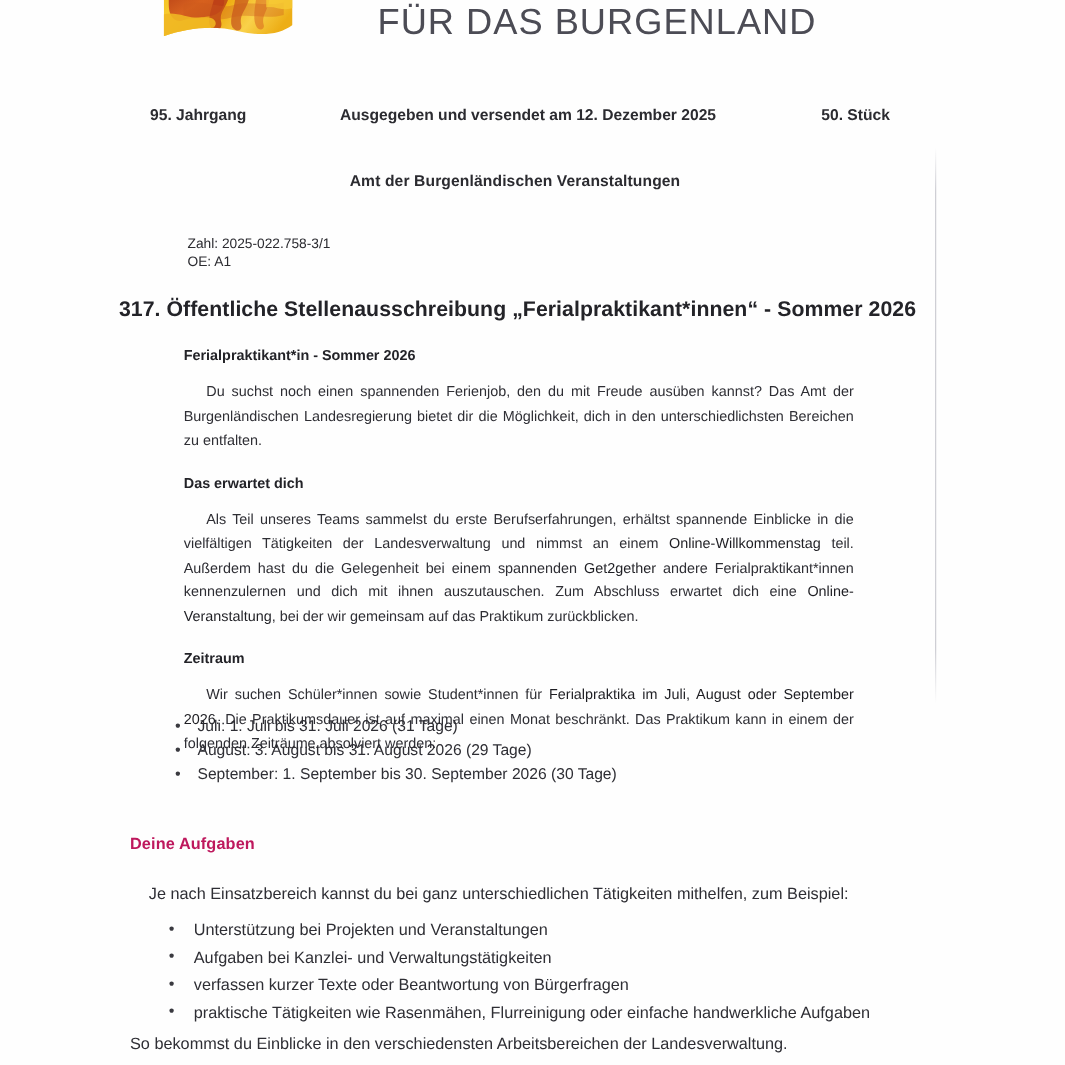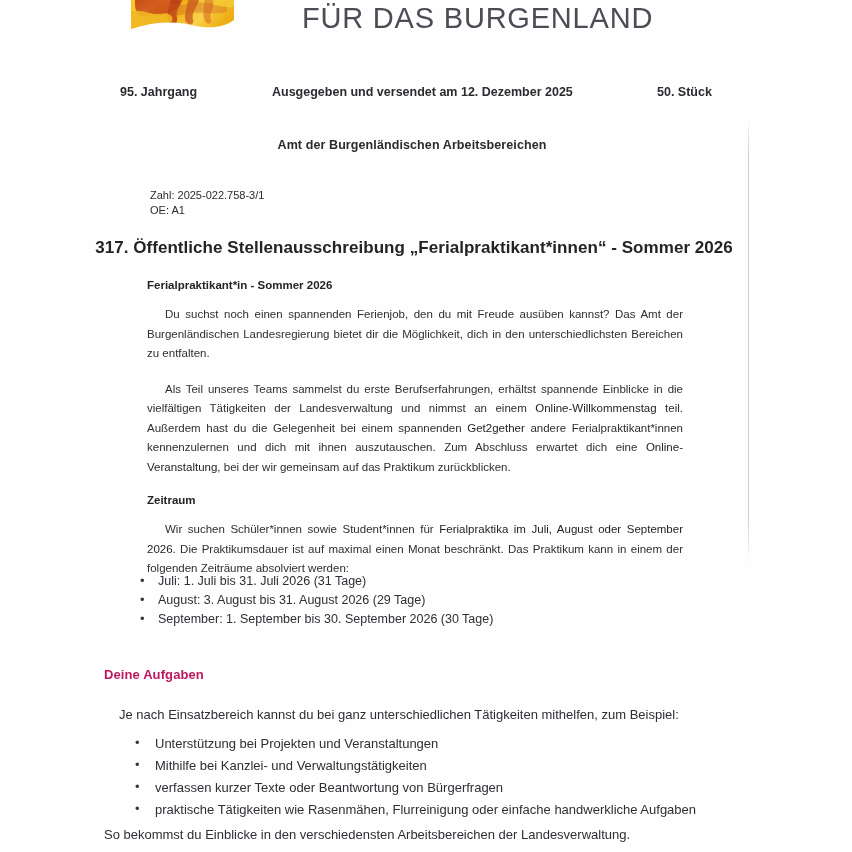--- a/index.html
+++ b/index.html
@@ -300,38 +300,39 @@
     <div class="masthead-title">FÜR DAS BURGENLAND</div>
   </div>
 
   <div class="issue-line">
     <div class="col issue-vol">95. Jahrgang</div>
     <div class="col issue-date">Ausgegeben und versendet am 12. Dezember 2025</div>
     <div class="col issue-piece">50. Stück</div>
   </div>
 
   <div class="authority">
-    <span class="authority-inner">Amt der Burgenländischen Arbeitsbereichen</span>
+    <span class="authority-inner">Amt der Burgenländischen Veranstaltungen</span>
   </div>
 
   <div class="refblock">
     <div>Zahl: 2025-022.758-3/1</div>
     <div>OE: A1</div>
   </div>
 
   <div class="doc-title">
     <span class="doc-title-inner">317. Öffentliche Stellenausschreibung „Ferialpraktikant*innen“ - Sommer 2026</span>
   </div>
 
   <div class="content">
 
     <h2 class="h-sub">Ferialpraktikant*in - Sommer 2026</h2>
 
     <p class="body">Du suchst noch einen spannenden Ferienjob, den du mit Freude ausüben kannst? Das Amt der Burgenländischen Landesregierung bietet dir die Möglichkeit, dich in den unterschiedlichsten Bereichen zu entfalten.</p>
 
+    <h2 class="h-sub">Das erwartet dich</h2>
 
     <p class="body"><span>Als Teil unseres Teams sammelst du erste Berufserfahrungen, erhältst spannende Einblicke in die vielfältigen Tätigkeiten der Landesverwaltung und nimmst an einem </span><b>Online-Willkommenstag</b><span> teil. Außerdem hast du die Gelegenheit bei einem spannenden </span><b>Get2gether</b><span> andere Ferialpraktikant*innen kennenzulernen und dich mit ihnen auszutauschen. Zum Abschluss erwartet dich eine </span><b>Online-Veranstaltung</b><span>, bei der wir gemeinsam auf das Praktikum zurückblicken.</span></p>
 
     <h2 class="h-sub">Zeitraum</h2>
 
     <p class="body"><span>Wir suchen Schüler*innen sowie Student*innen für </span><b>Ferialpraktika im Juli, August oder September 2026</b><span>. Die Praktikumsdauer ist auf maximal einen Monat beschränkt. Das Praktikum kann in einem der folgenden Zeiträume absolviert werden:</span></p>
 
   </div>
 
   <ul class="period-list">
@@ -339,20 +340,20 @@
     <li>August: 3. August bis 31. August 2026 (29 Tage)</li>
     <li>September: 1. September bis 30. September 2026 (30 Tage)</li>
   </ul>
 
   <div class="tasks-head">Deine Aufgaben</div>
 
   <div class="tasks-intro">Je nach Einsatzbereich kannst du bei ganz unterschiedlichen Tätigkeiten mithelfen, zum Beispiel:</div>
 
   <ul class="task-list">
     <li>Unterstützung bei Projekten und Veranstaltungen</li>
-    <li>Mithilfe bei Kanzlei- und Verwaltungstätigkeiten</li>
+    <li>Aufgaben bei Kanzlei- und Verwaltungstätigkeiten</li>
     <li>verfassen kurzer Texte oder Beantwortung von Bürgerfragen</li>
     <li>praktische Tätigkeiten wie Rasenmähen, Flurreinigung oder einfache handwerkliche Aufgaben</li>
   </ul>
 
   <div class="tasks-outro">So bekommst du Einblicke in den verschiedensten Arbeitsbereichen der Landesverwaltung.</div>
 
 </div>
 
 </body></html>

